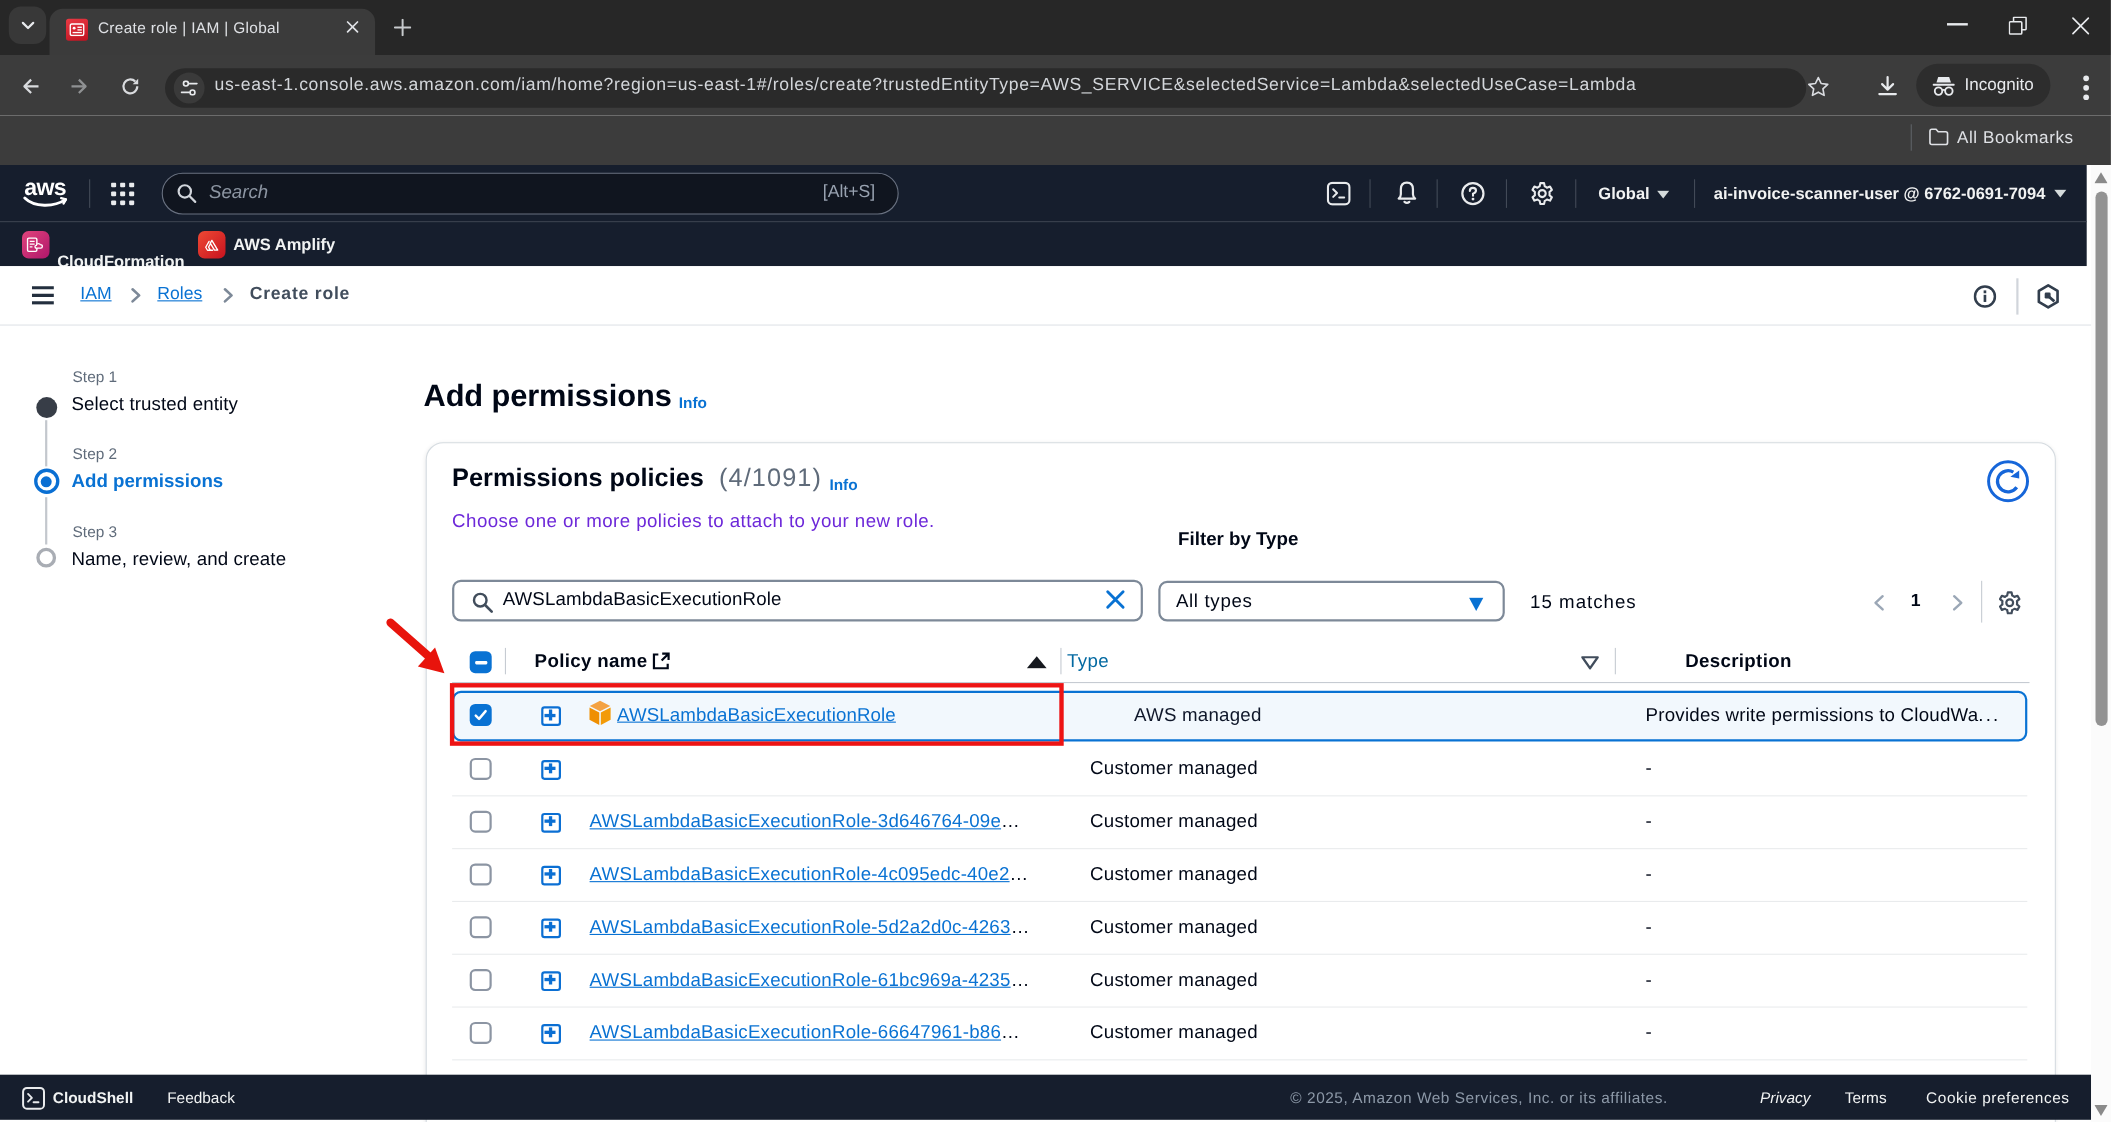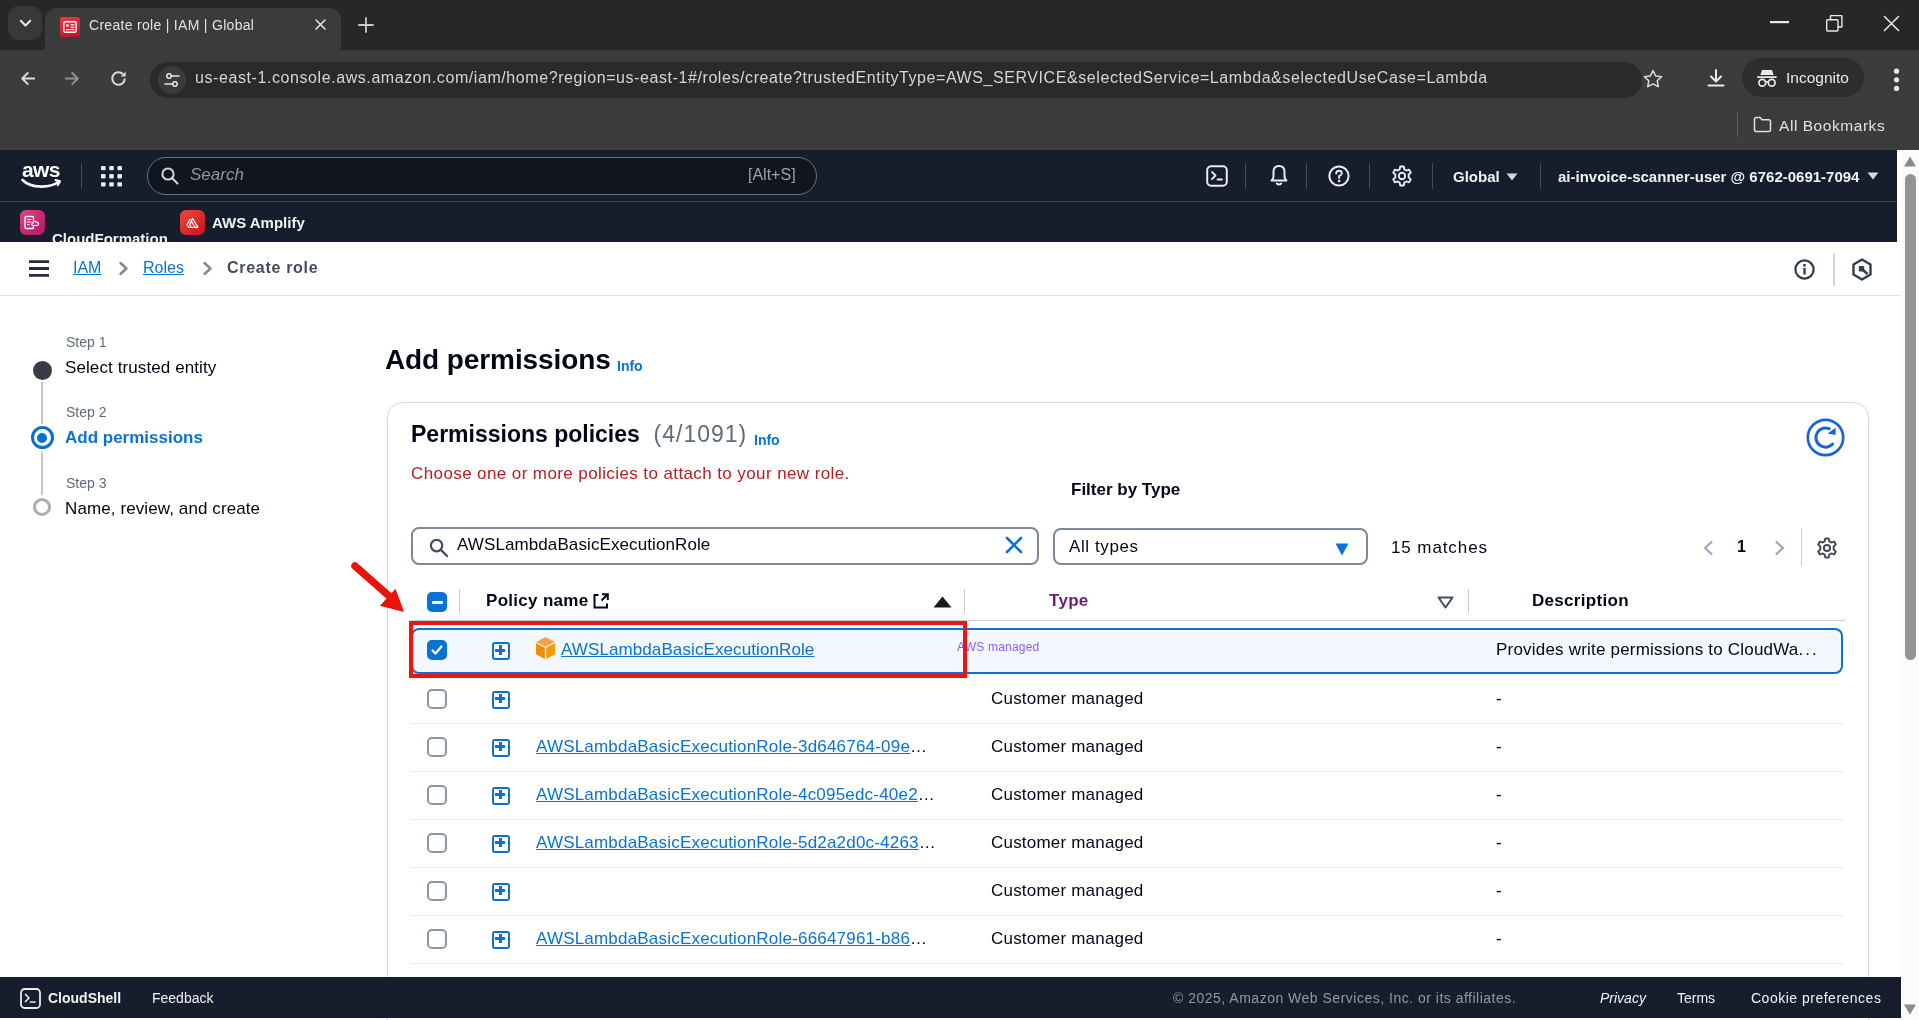--- a/index.html
+++ b/index.html
@@ -292,21 +292,21 @@
 
   <div class="abs" id="card"></div>
   <div class="abs" style="left:411px;top:421px;font-size:23px;color:#000716;"><b>Permissions policies</b> <span style="color:#5f6b7a;letter-spacing:1px;">&nbsp;(4/1091)</span></div>
   <div class="abs" style="left:754px;top:432px;font-size:14px;font-weight:bold;color:#0972d3;">Info</div>
 
   <svg class="abs" style="left:1806px;top:418px;" width="39" height="39" viewBox="0 0 39 39">
     <circle cx="19.5" cy="19.5" r="17.7" fill="none" stroke="#1666d9" stroke-width="2.7"></circle>
     <path d="M27.4 25 A9.6 9.6 0 1 1 24.3 11.2" fill="none" stroke="#1666d9" stroke-width="3"></path>
     <path d="M29.6 9.8 L29.6 17 L21.6 15.4 Z" fill="#1666d9"></path>
   </svg>
-  <div class="abs" style="left:411px;top:464px;font-size:17px;letter-spacing:0.4px;color:#b91c1c;">Choose one or more policies to attach to your new role.</div>
+  <div class="abs" style="left:411px;top:464px;font-size:17px;letter-spacing:0.4px;color:#6d28d9;">Choose one or more policies to attach to your new role.</div>
 
   <div class="abs" style="left:411px;top:527px;width:628px;height:38px;background:#fff;border:2px solid #7d8998;border-radius:8px;"></div>
   <svg class="abs" style="left:429px;top:538px;" width="20" height="20" viewBox="0 0 20 20">
       <circle cx="7.6" cy="7.6" r="5.7" stroke="#414d5c" stroke-width="2.2" fill="none"></circle>
       <path d="M12 12 L18 18" stroke="#414d5c" stroke-width="2.4" stroke-linecap="round"></path>
     </svg>
   <div class="abs" style="left:457px;top:535px;font-size:17px;letter-spacing:0.1px;color:#000716;">AWSLambdaBasicExecutionRole</div>
   <svg class="abs" style="left:1004px;top:535px;" width="20" height="20" viewBox="0 0 20 20">
       <path d="M3 3 L17 17 M17 3 L3 17" stroke="#0972d3" stroke-width="2.6" stroke-linecap="round"></path>
     </svg>
@@ -337,42 +337,42 @@
   <div class="abs" style="left:459px;top:589px;width:1px;height:24px;background:#c6cbd2;"></div>
   <div class="abs" style="left:486px;top:591px;font-size:17px;font-weight:bold;letter-spacing:0.3px;color:#000716;">Policy name</div>
   <svg class="abs" style="left:592px;top:592px;" width="18" height="18" viewBox="0 0 18 18">
       <path d="M6.5 3 L2.5 3 L2.5 15.5 L15 15.5 L15 11.5" stroke="#000716" stroke-width="2" fill="none"></path>
       <path d="M9.5 8.5 L15.5 2.5 M10 2.2 L15.8 2.2 L15.8 8" stroke="#000716" stroke-width="2" fill="none"></path>
     </svg>
   <svg class="abs" style="left:933px;top:596px;" width="19" height="12" viewBox="0 0 19 12">
       <path d="M9.5 0.5 L18.5 11.5 L0.5 11.5 Z" fill="#16191f"></path>
     </svg>
   <div class="abs" style="left:964px;top:589px;width:1px;height:24px;background:#c6cbd2;"></div>
-  <div class="abs" style="left:1049px;top:591px;font-size:17px;font-weight:bold;letter-spacing:0.3px;color:#701a75;">Type</div>
+  <div class="abs" style="left:970px;top:591px;font-size:17px;font-weight:normal;letter-spacing:0.3px;color:#0369a1;">Type</div>
   <svg class="abs" style="left:1437px;top:596px;" width="17" height="13" viewBox="0 0 17 13">
       <path d="M1.5 1.5 L15.5 1.5 L8.5 11.5 Z" fill="none" stroke="#414d5c" stroke-width="2" stroke-linejoin="round"></path>
     </svg>
   <div class="abs" style="left:1468px;top:589px;width:1px;height:24px;background:#c6cbd2;"></div>
   <div class="abs" style="left:1496px;top:591px;font-size:17px;font-weight:bold;letter-spacing:0.3px;color:#000716;margin-left:36px;">Description</div>
   <div class="abs" style="left:411px;top:620px;width:1434px;height:1px;background:#c6cbd2;"></div>
 
   <div class="abs" style="left:411px;top:628px;width:1432px;height:46px;background:#f2f8fd;border:2px solid #0972d3;border-radius:8px;"></div>
   <div class="abs" style="left:427px;top:640px;width:20px;height:20px;border-radius:5px;background:#0972d3;"></div>
   <svg class="abs" style="left:430px;top:643px;" width="14" height="14" viewBox="0 0 14 14">
       <path d="M2.5 7.5 L5.5 10.5 L11.5 3.5" stroke="#fff" stroke-width="2.2" fill="none" stroke-linecap="round" stroke-linejoin="round"></path>
     </svg>
   <div class="abs expandico" style="left:492px;top:642px;"></div>
 
   <svg class="abs" style="left:535px;top:636px;" width="21" height="24" viewBox="0 0 21 24">
     <path d="M10.5 1 L19.8 5.9 L10.5 10.7 L1.2 5.9 Z" fill="#f4a242"></path>
     <path d="M0.9 7.1 L9.8 11.7 L9.8 23 L0.9 18.3 Z" fill="#ef8f01"></path>
     <path d="M20.1 7.1 L11.2 11.7 L11.2 23 L20.1 18.3 Z" fill="#f39b08"></path>
   </svg>
   <a class="abs bluelink" style="left:561px;top:640px;font-size:17px;letter-spacing:0.1px;">AWSLambdaBasicExecutionRole</a>
-  <div class="abs" style="left:957px;top:640px;font-size:12px;letter-spacing:0.2px;color:#8b5cf6;">AWS managed</div>
+  <div class="abs" style="left:1031px;top:640px;font-size:17px;letter-spacing:0.2px;color:#0f172a;">AWS managed</div>
   <div class="abs" style="left:1496px;top:640px;font-size:17px;letter-spacing:0.2px;color:#000716;">Provides write permissions to CloudWa<span style="letter-spacing:2px;">...</span></div>
 
   <div class="abs" style="left:409px;top:621px;width:558px;height:57px;border:4.5px solid #ed1414;"></div>
   <svg class="abs" style="left:348px;top:560px;" width="62" height="56" viewBox="0 0 62 56">
     <path d="M7 6 L41 36" stroke="#e8140c" stroke-width="7.5" stroke-linecap="round"></path>
     <path d="M56 52 L31.9 45.8 L47.5 28.7 Z" fill="#e8140c"></path>
   </svg>
 
   <div class="abs rowck" style="left:427px;top:689px;"></div>
   <div class="abs expandico" style="left:492px;top:690.5px;"></div>
@@ -396,20 +396,21 @@
 
   <div class="abs rowck" style="left:427px;top:833px;"></div>
   <div class="abs expandico" style="left:492px;top:834.5px;"></div>
   <div class="abs rowcell" style="top:833px;"><a class="bluelink">AWSLambdaBasicExecutionRole-5d2a2d0c-4263</a><span class="dots">…</span></div>
   <div class="abs rowtype" style="top:833px;">Customer managed</div>
   <div class="abs rowdash" style="top:833px;">-</div>
   <div class="abs row-divider" style="left:411px;top:867px;width:1432px;"></div>
 
   <div class="abs rowck" style="left:427px;top:881px;"></div>
   <div class="abs expandico" style="left:492px;top:882.5px;"></div>
+  <div class="abs rowcell" style="top:881px;"><a class="bluelink">AWSLambdaBasicExecutionRole-61bc969a-4235</a><span class="dots">…</span></div>
   <div class="abs rowtype" style="top:881px;">Customer managed</div>
   <div class="abs rowdash" style="top:881px;">-</div>
   <div class="abs row-divider" style="left:411px;top:915px;width:1432px;"></div>
 
   <div class="abs rowck" style="left:427px;top:929px;"></div>
   <div class="abs expandico" style="left:492px;top:930.5px;"></div>
   <div class="abs rowcell" style="top:929px;"><a class="bluelink">AWSLambdaBasicExecutionRole-66647961-b86</a><span class="dots">…</span></div>
   <div class="abs rowtype" style="top:929px;">Customer managed</div>
   <div class="abs rowdash" style="top:929px;">-</div>
   <div class="abs row-divider" style="left:411px;top:963px;width:1432px;"></div>

